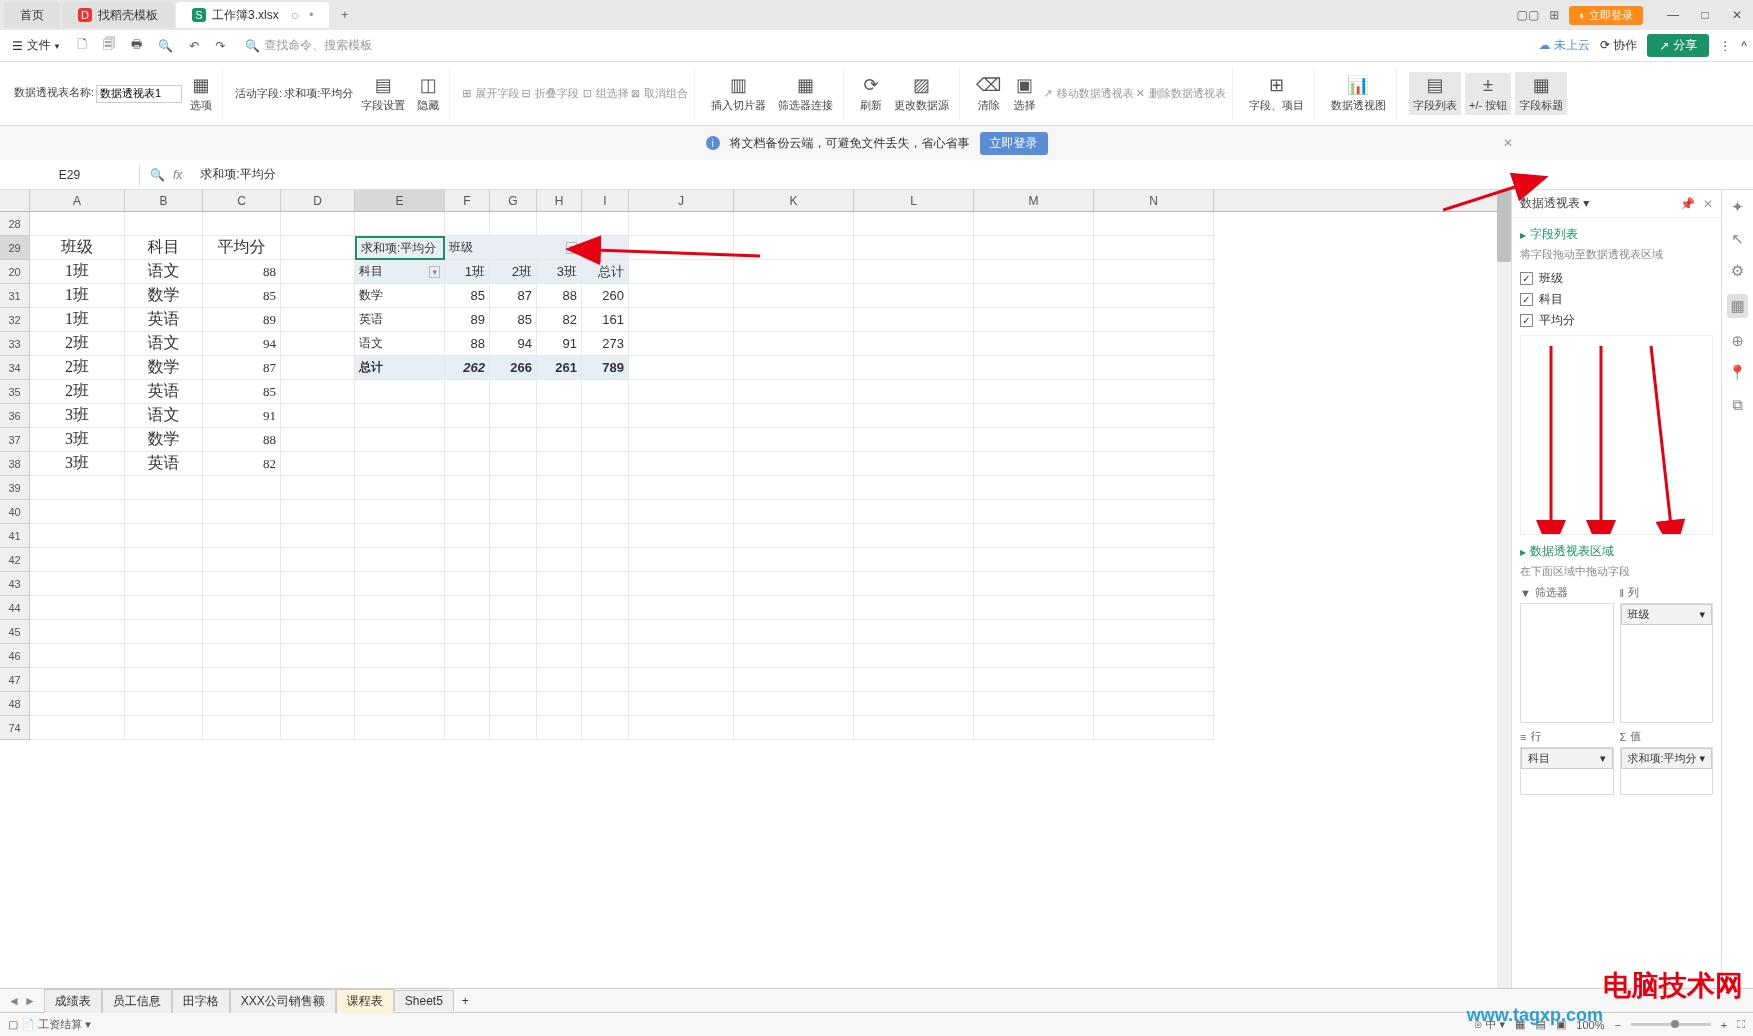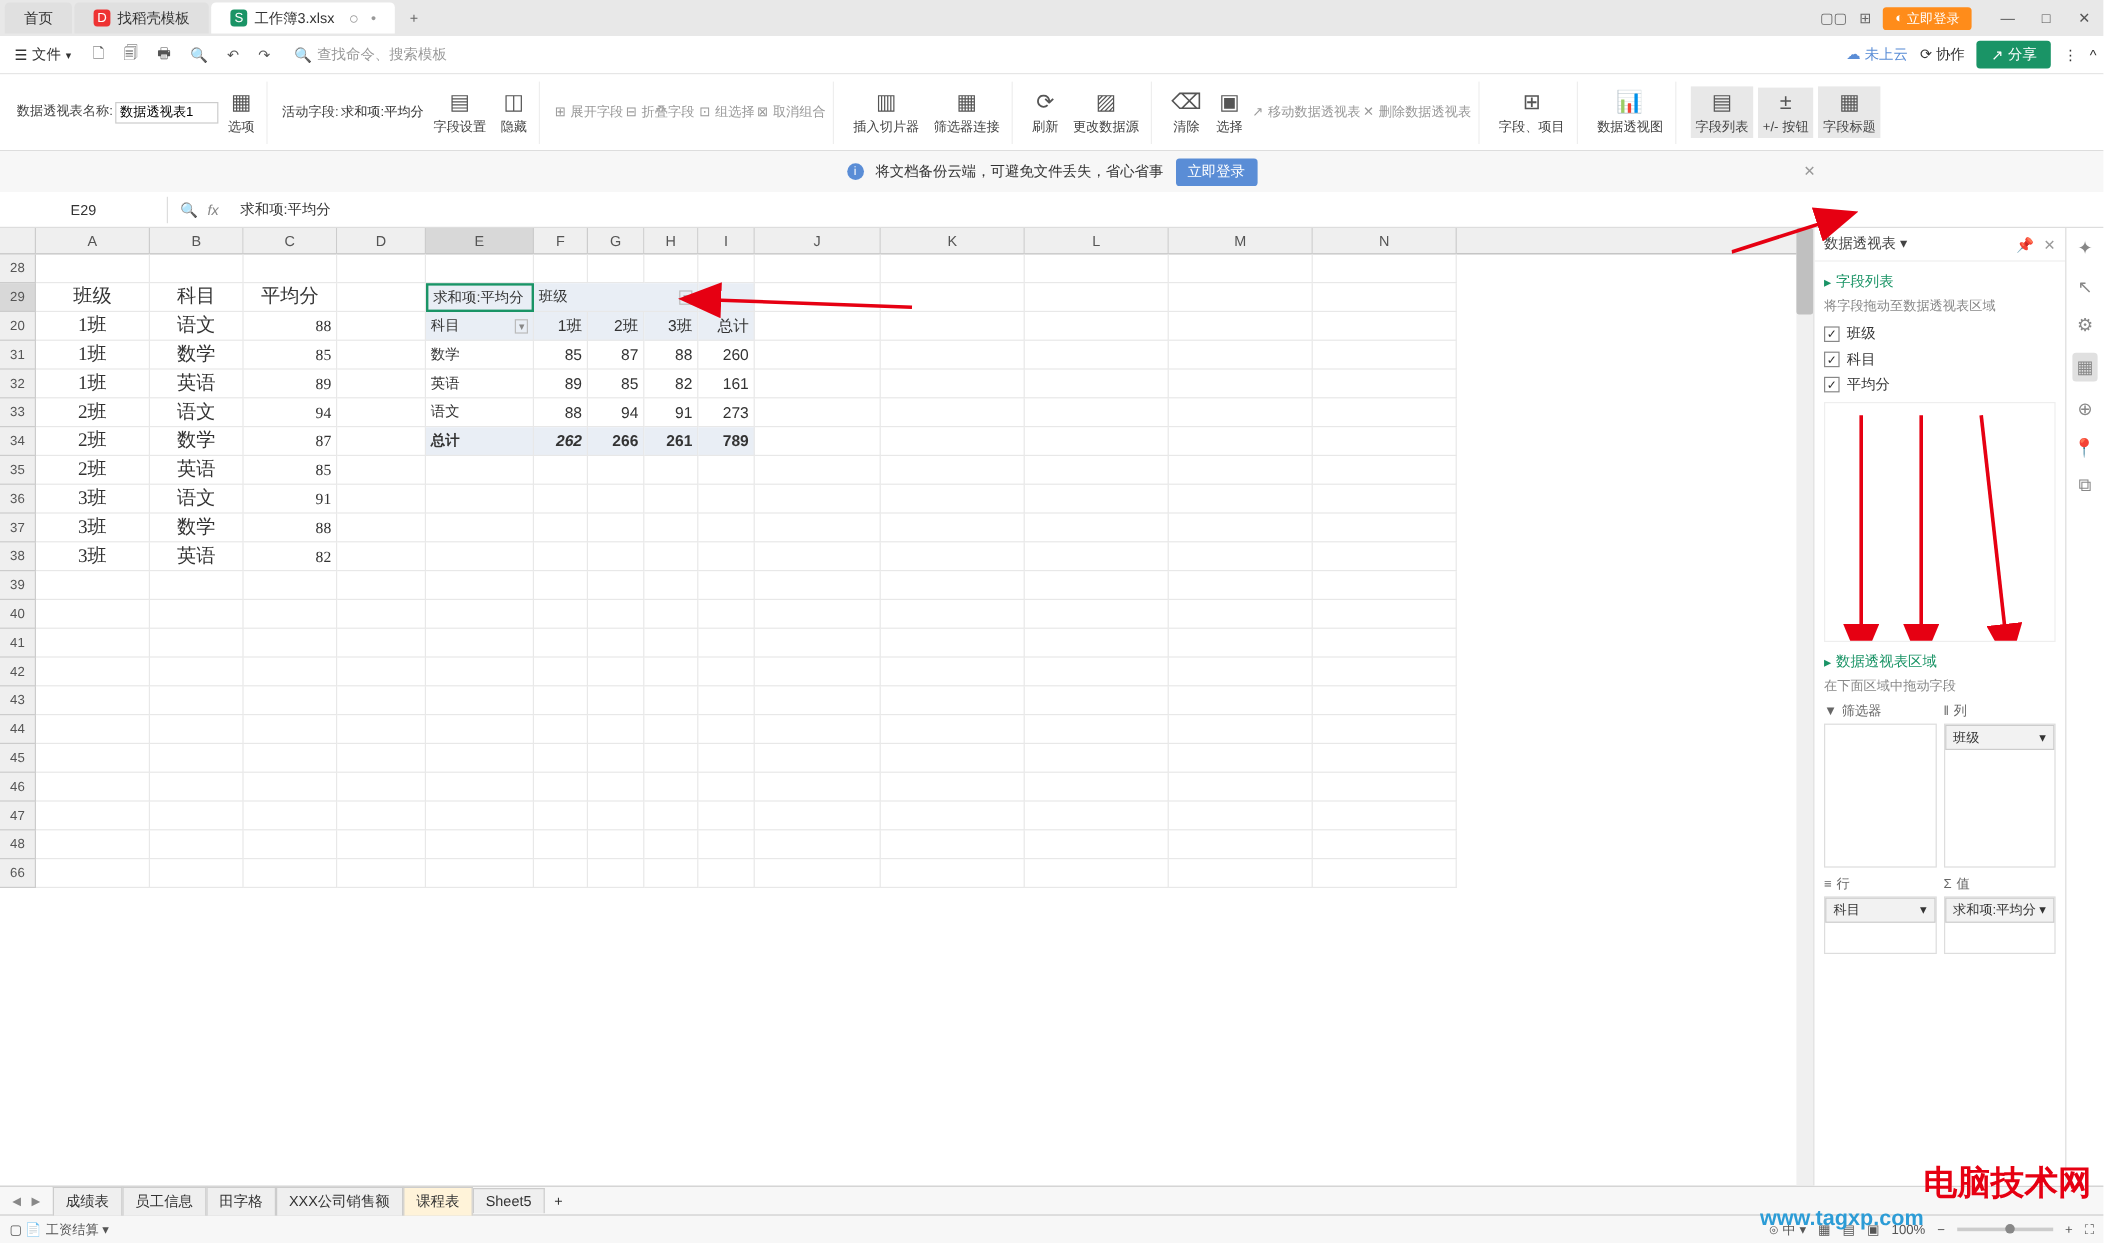--- a/index.html
+++ b/index.html
@@ -325,21 +325,21 @@
           <div class="row-h">39</div>
           <div class="row-h">40</div>
           <div class="row-h">41</div>
           <div class="row-h">42</div>
           <div class="row-h">43</div>
           <div class="row-h">44</div>
           <div class="row-h">45</div>
           <div class="row-h">46</div>
           <div class="row-h">47</div>
           <div class="row-h">48</div>
-          <div class="row-h">66</div>
+          <div class="row-h">74</div>
         </div>
       <div class="cells" id="cells">
           <div class="row">
             <div class="cell" style="width: 95px;"></div>
             <div class="cell" style="width: 78px;"></div>
             <div class="cell" style="width: 78px;"></div>
             <div class="cell" style="width: 74px;"></div>
             <div class="cell" style="width: 90px;"></div>
             <div class="cell" style="width: 45px;"></div>
             <div class="cell" style="width: 47px;"></div>

